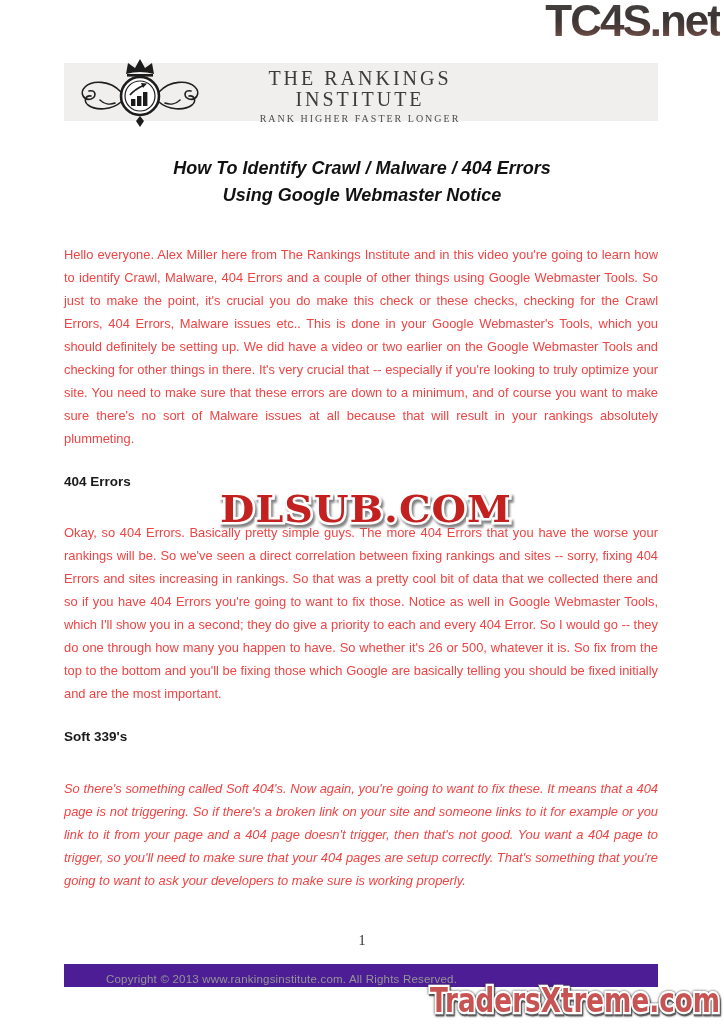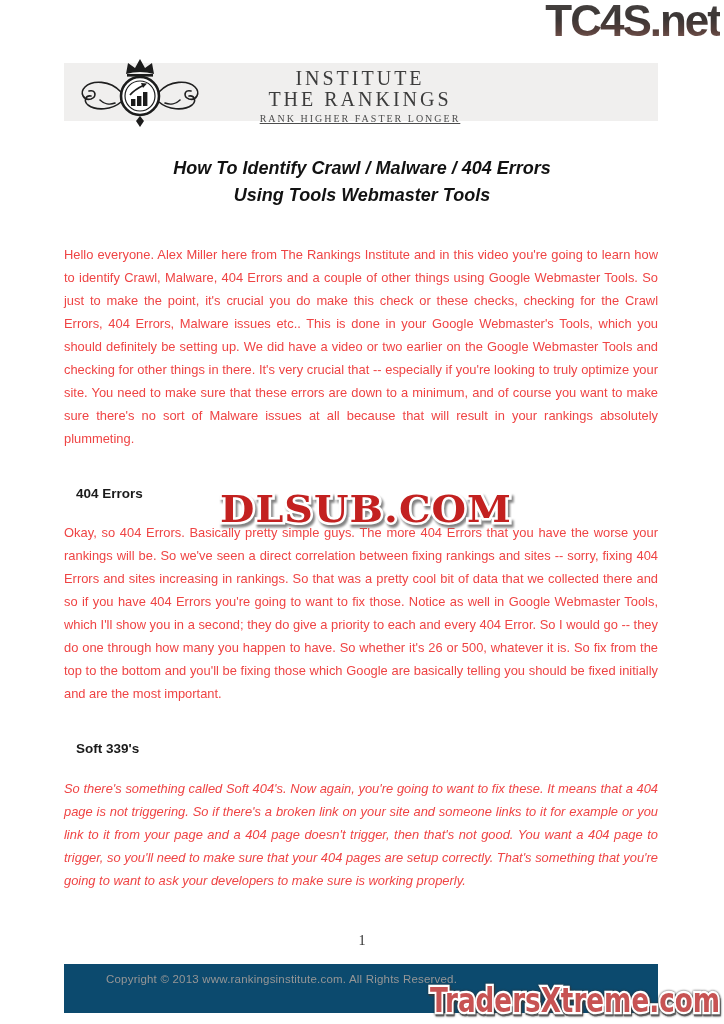--- a/index.html
+++ b/index.html
@@ -23,21 +23,21 @@
     position:absolute;left:64px;top:63px;width:594px;height:58px;
     background:#f0efee;overflow:visible;
   }
   .emblem{position:absolute;left:6px;top:-9px;width:160px;height:76px;}
   .brand-text{
     position:absolute;left:176px;top:5px;width:240px;text-align:center;
     font-family:"Liberation Serif",serif;color:#3c3c3c;
   }
   .brand-line{font-size:20px;letter-spacing:3px;line-height:21px;}
   .brand-tagline{
-    font-size:10px;letter-spacing:2px;color:#4d4d4d;margin-top:3px;text-decoration:underline;
+    font-size:10px;letter-spacing:2px;color:#4d4d4d;margin-top:3px;
   }
 
   
   .title{
     position:absolute;left:0;top:155px;width:724px;text-align:center;
     font-weight:bold;font-style:italic;font-size:18px;line-height:27px;
     color:#121212;margin:0;
   }
   .title span{display:block;}
 
@@ -45,21 +45,21 @@
   .body{
     position:absolute;left:64px;width:594px;margin:0;
     font-size:12.9px;line-height:23px;color:#ef4444;
     text-align:justify;
   }
   .p1{top:243px;}
   .p2{top:521px;}
   .p3{top:777px;font-style:italic;}
 
   .sec-heading{
-    position:absolute;left:64px;margin:12px;
+    position:absolute;left:64px;margin:0;
     font-size:13.5px;font-weight:bold;color:#1a1a1a;
   }
   .h1pos{top:474px;}
   .h2pos{top:729px;}
 
   
   .dlsub{
     position:absolute;left:212px;top:482px;width:308px;height:52px;
     filter:drop-shadow(2px 3px 1px rgba(90,90,90,0.75));
     z-index:5;
@@ -70,22 +70,22 @@
     letter-spacing:1px;
   }
 
   .pagenum{
     position:absolute;left:0;top:933px;width:724px;text-align:center;
     font-family:"Liberation Serif",serif;font-size:14px;color:#2d2d2d;
   }
 
   
   .footerbar{
-    position:absolute;left:64px;top:964px;width:594px;height:49px;
-    background:#0c4a6e;
+    position:absolute;left:64px;top:964px;width:594px;height:23px;
+    background:#4c1d95;
   }
   .copyright{
     position:absolute;left:42px;top:0;line-height:31px;
     font-size:11.5px;color:#969696;letter-spacing:0.2px;
   }
 
   
   .traders{
     position:absolute;right:-2px;top:976px;width:302px;height:48px;
     filter:drop-shadow(0 0 1px rgba(45,45,45,0.9)) drop-shadow(1px 2px 0 rgba(60,60,60,0.8));
@@ -127,29 +127,29 @@
       </g>
       <g transform="translate(140,0) scale(-1,1)" fill="none" stroke="#1f1f1f" stroke-width="1.6" stroke-linecap="round">
         <path d="M51,38 C40,26 22,26 15,33 C9,39 14,47 21,45 C27,43 26,35 19,37"></path>
         <path d="M51,48 C42,56 26,57 18,51 C13,47 16,41 21,42"></path>
         <path d="M30,46 C34,50 40,51 45,49"></path>
       </g>
 
       <path d="M70,62 L74,67 L70,73 L66,67 Z" fill="#1c1c1c"></path>
     </svg>
     <div class="brand-text">
+      <div class="brand-line">THE RANKINGS</div>
       <div class="brand-line">INSTITUTE</div>
-      <div class="brand-line">THE RANKINGS</div>
       <div class="brand-tagline">RANK HIGHER FASTER LONGER</div>
     </div>
   </header>
 
   <h1 class="title">
     <span>How To Identify Crawl / Malware / 404 Errors</span>
-    <span>Using Tools Webmaster Tools</span>
+    <span>Using Google Webmaster Notice</span>
   </h1>
 
   <p class="body p1">Hello everyone.  Alex Miller here from The Rankings Institute and in this video you're going to learn how to identify Crawl, Malware, 404 Errors and a couple of other things using Google Webmaster Tools.  So just to make the point, it's crucial you do make this check or these checks, checking for the Crawl Errors, 404 Errors, Malware issues etc..  This is done in your Google Webmaster's Tools, which you should definitely be setting up.  We did have a video or two earlier on the Google Webmaster Tools and checking for other things in there.  It's very crucial that -- especially if you're looking to truly optimize your site.  You need to make sure that these errors are down to a minimum, and of course you want to make sure there's no sort of Malware issues at all because that will result in your rankings absolutely plummeting.</p>
 
   <h2 class="sec-heading h1pos">404 Errors</h2>
 
   <svg class="dlsub" viewBox="0 0 308 52" xmlns="http://www.w3.org/2000/svg">
     <text x="154" y="40" text-anchor="middle" textLength="292" lengthAdjust="spacingAndGlyphs">DLSUB.COM</text>
   </svg>
 

